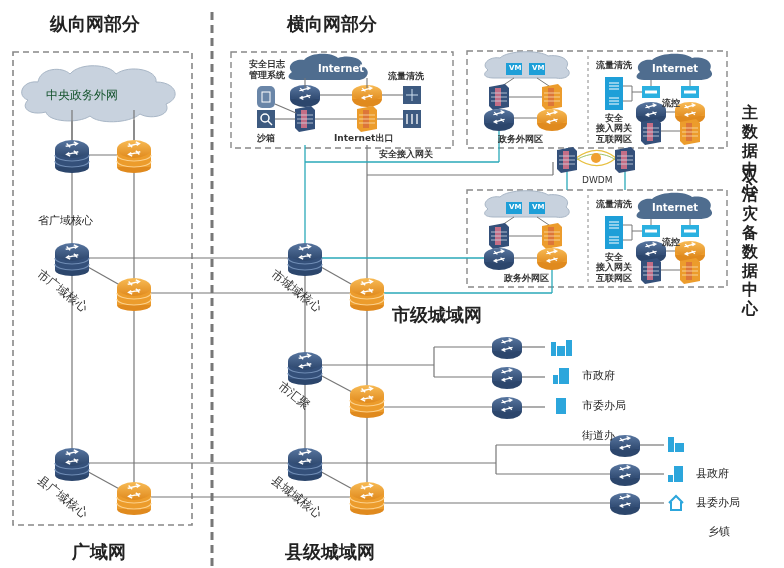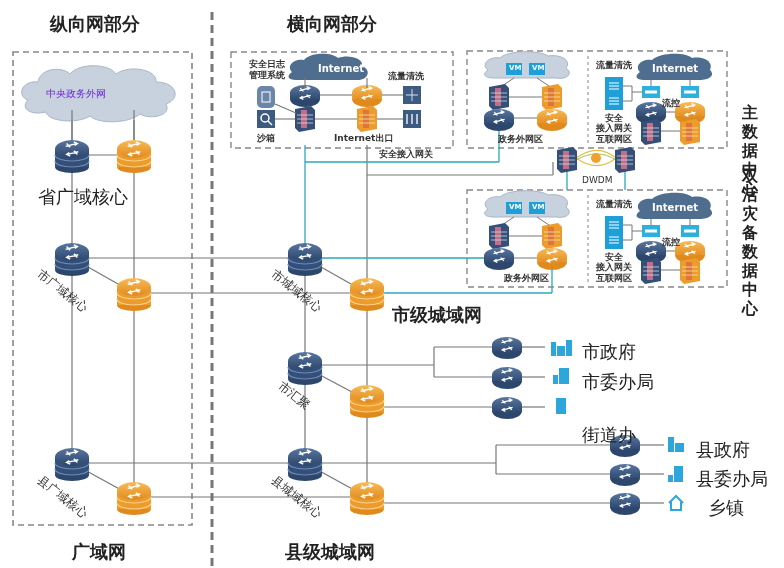--- a/index.html
+++ b/index.html
@@ -1,21 +1,21 @@
 <!DOCTYPE html>
 <html><head>
 <meta charset="utf-8">
 <style>
   html,body{margin:0;padding:0;background:#ffffff;}
   body{width:784px;height:568px;position:relative;overflow:hidden;font-family:"DejaVu Sans","Liberation Sans",sans-serif;color:#222;}
   #diagram{position:absolute;left:0;top:0;width:784px;height:568px;}
   .lbl{position:absolute;white-space:nowrap;color:#222;}
   .h1{font-size:18px;font-weight:bold;color:#222;}
   .small{font-size:9px;font-weight:bold;color:#333;}
-  .mid{font-size:18px;color:#222;}
+  .mid{font-size:11px;color:#222;margin-top:28px;}
   .rot{transform:rotate(38deg);transform-origin:left top;font-size:12px;color:#333;}
   .vert{font-size:16px;font-weight:bold;line-height:19px;width:18px;text-align:center;}
 </style>
 </head>
 <body>
 
 <svg id="diagram" width="784" height="568" viewBox="0 0 784 568">
   <defs>
     <linearGradient id="gNavy" x1="0" y1="0" x2="0" y2="1">
       <stop offset="0" stop-color="#5876a0"></stop>
@@ -304,21 +304,21 @@
   <use href="#fwNavy" x="651" y="271"></use>
   <use href="#fwOrange" x="690" y="271"></use>
 </svg>
 
 <div class="lbl h1" style="left:50px;top:12px;">纵向网部分</div>
 <div class="lbl h1" style="left:287px;top:12px;">横向网部分</div>
 <div class="lbl h1" style="left:72px;top:540px;">广域网</div>
 <div class="lbl h1" style="left:285px;top:540px;">县级城域网</div>
 <div class="lbl h1" style="left:392px;top:303px;">市级城域网</div>
 
-<div class="lbl" style="left:46px;top:87px;font-size:10px;color:#6d28d9;">中央政务外网</div>
+<div class="lbl" style="left:46px;top:87px;font-size:12px;color:#14532d;">中央政务外网</div>
 <div class="lbl mid" style="left:38px;top:185px;">省广域核心</div>
 <div class="lbl rot" style="left:44px;top:266px;">市广域核心</div>
 <div class="lbl rot" style="left:44px;top:472px;">县广域核心</div>
 <div class="lbl rot" style="left:278px;top:266px;">市城域核心</div>
 <div class="lbl rot" style="left:285px;top:378px;">市汇聚</div>
 <div class="lbl rot" style="left:278px;top:472px;">县城域核心</div>
 
 <div class="lbl small" style="left:318px;top:63px;color:#fff;font-size:10px;">Internet</div>
 <div class="lbl small" style="left:249px;top:58px;">安全日志</div>
 <div class="lbl small" style="left:249px;top:69px;">管理系统</div>
@@ -346,16 +346,16 @@
 <div class="lbl small" style="left:605px;top:251px;">安全</div>
 <div class="lbl small" style="left:596px;top:261px;">接入网关</div>
 <div class="lbl small" style="left:662px;top:236px;">流控</div>
 <div class="lbl small" style="left:596px;top:272px;">互联网区</div>
 
 <div class="lbl vert" style="left:741px;top:56px;white-space:normal;word-break:break-all;margin-top:47px;">主数据中心</div>
 <div class="lbl vert" style="left:741px;top:166px;white-space:normal;word-break:break-all;">双活灾备数据中心</div>
 
 <div class="lbl mid" style="left:582px;top:340px;">市政府</div>
 <div class="lbl mid" style="left:582px;top:370px;">市委办局</div>
-<div class="lbl mid" style="left:582px;top:423px;font-family:Liberation Serif, serif;">街道办</div>
+<div class="lbl mid" style="left:582px;top:400px;font-family:Liberation Serif, serif;">街道办</div>
 <div class="lbl mid" style="left:696px;top:438px;">县政府</div>
 <div class="lbl mid" style="left:696px;top:467px;">县委办局</div>
 <div class="lbl mid" style="left:708px;top:496px;">乡镇</div>
 
 </body></html>

